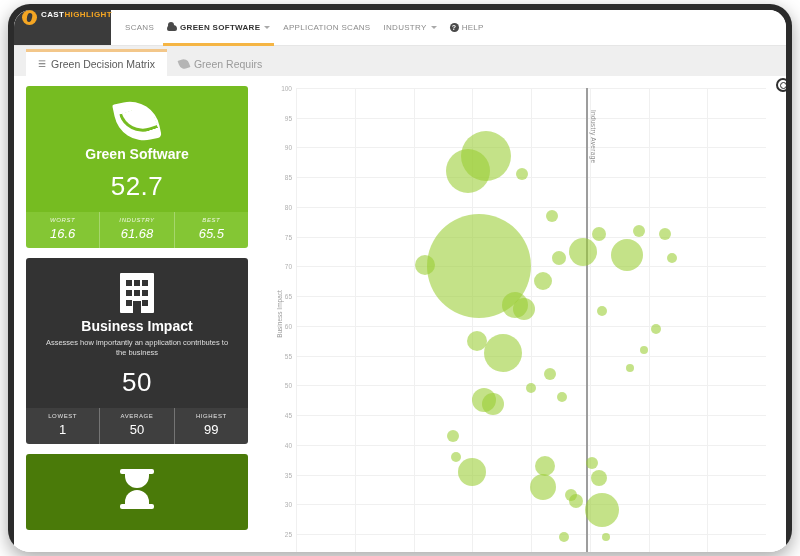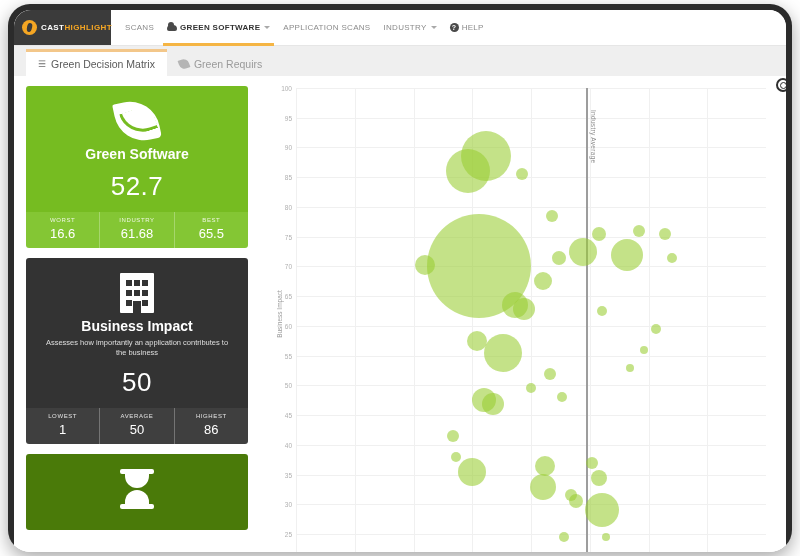--- a/index.html
+++ b/index.html
@@ -35,21 +35,21 @@
     height: 36px;
     background: #ffffff;
     border-bottom: 1px solid #e6e6e6;
     display: flex;
     align-items: stretch;
   }
   #brand {
     width: 97px;
     background: #3b3b3b;
     display: flex;
-    align-items: center;
+    align-items: flex-start;
     padding-left: 8px;
     gap: 4px;
     flex: 0 0 auto;
   }
   #brand .mark {
     width: 15px; height: 15px;
     border-radius: 50%;
     background: #f5a623;
     position: relative;
     flex: 0 0 auto;
@@ -178,21 +178,21 @@
     opacity: .82; margin-top: 4px; padding: 0 8px;
   }
   .kpi .bigval { font-size: 26px; font-weight: 300; margin-top: 9px; letter-spacing: .5px; }
   .kpi .stats { display: flex; }
   .kpi .stat { flex: 1; padding: 5px 0 7px; }
   .kpi .stat + .stat { border-left: 1px solid rgba(255,255,255,.28); }
   .kpi .stat .lbl { font-size: 6px; letter-spacing: .6px; opacity: .85; }
   .kpi .stat .val { font-size: 13px; font-weight: 300; margin-top: 3px; }
 
   .kpi.green .top { background: #76bc21; }
-  .kpi.green .stats { background: #84c634; }
+  .kpi.green .stats { background: #84c634; font-style: italic; }
   .kpi.dark .top { background: #333333; }
   .kpi.dark .stats { background: #3f3f3f; }
   .kpi.olive .top { background: #4a7a09; }
 
   
   .leaf-big {
     width: 42px; height: 42px;
     background: #ffffff;
     border-radius: 2px 72% 10% 72%;
     transform: rotate(-12deg);
@@ -377,21 +377,21 @@
           <div class="stat">
             <div class="lbl">LOWEST</div>
             <div class="val">1</div>
           </div>
           <div class="stat">
             <div class="lbl">AVERAGE</div>
             <div class="val">50</div>
           </div>
           <div class="stat">
             <div class="lbl">HIGHEST</div>
-            <div class="val">86</div>
+            <div class="val">99</div>
           </div>
         </div>
       </div>
 
       <div class="kpi olive">
         <div class="top" style="padding-bottom:18px">
           <div class="icon-wrap">
             <div class="hourglass">
               <div class="cap t"></div>
               <div class="bulb t"></div>

